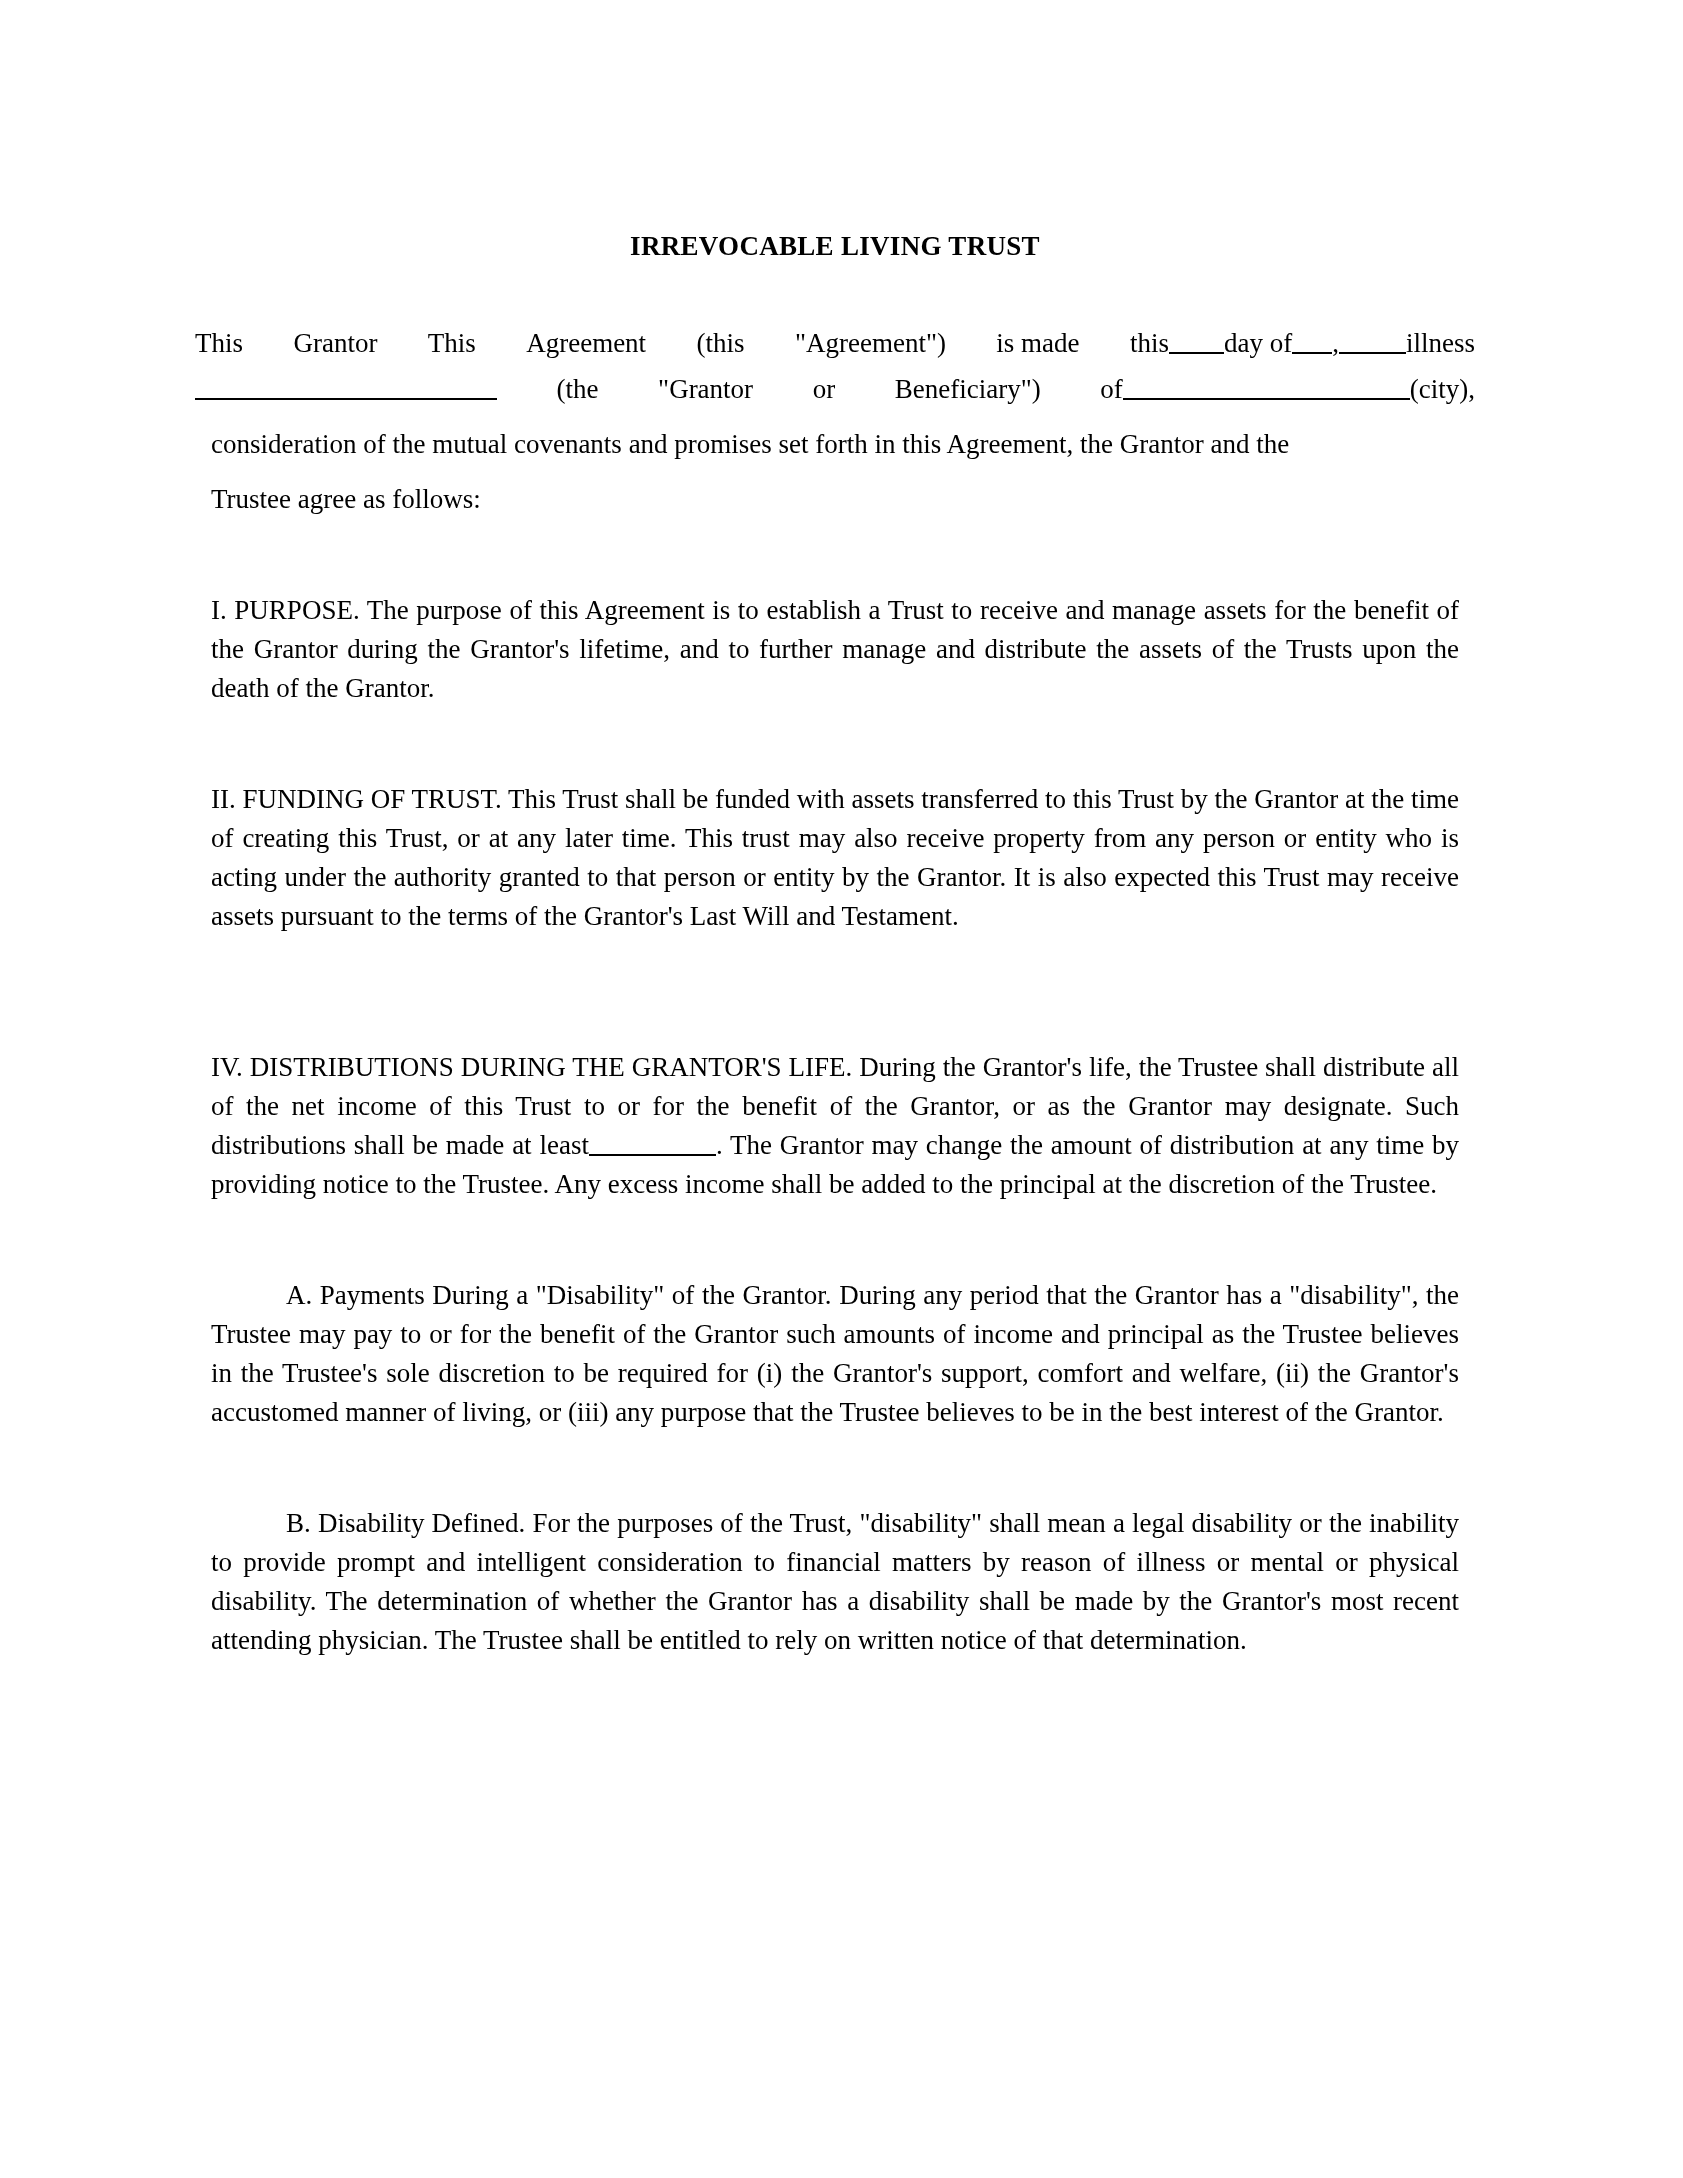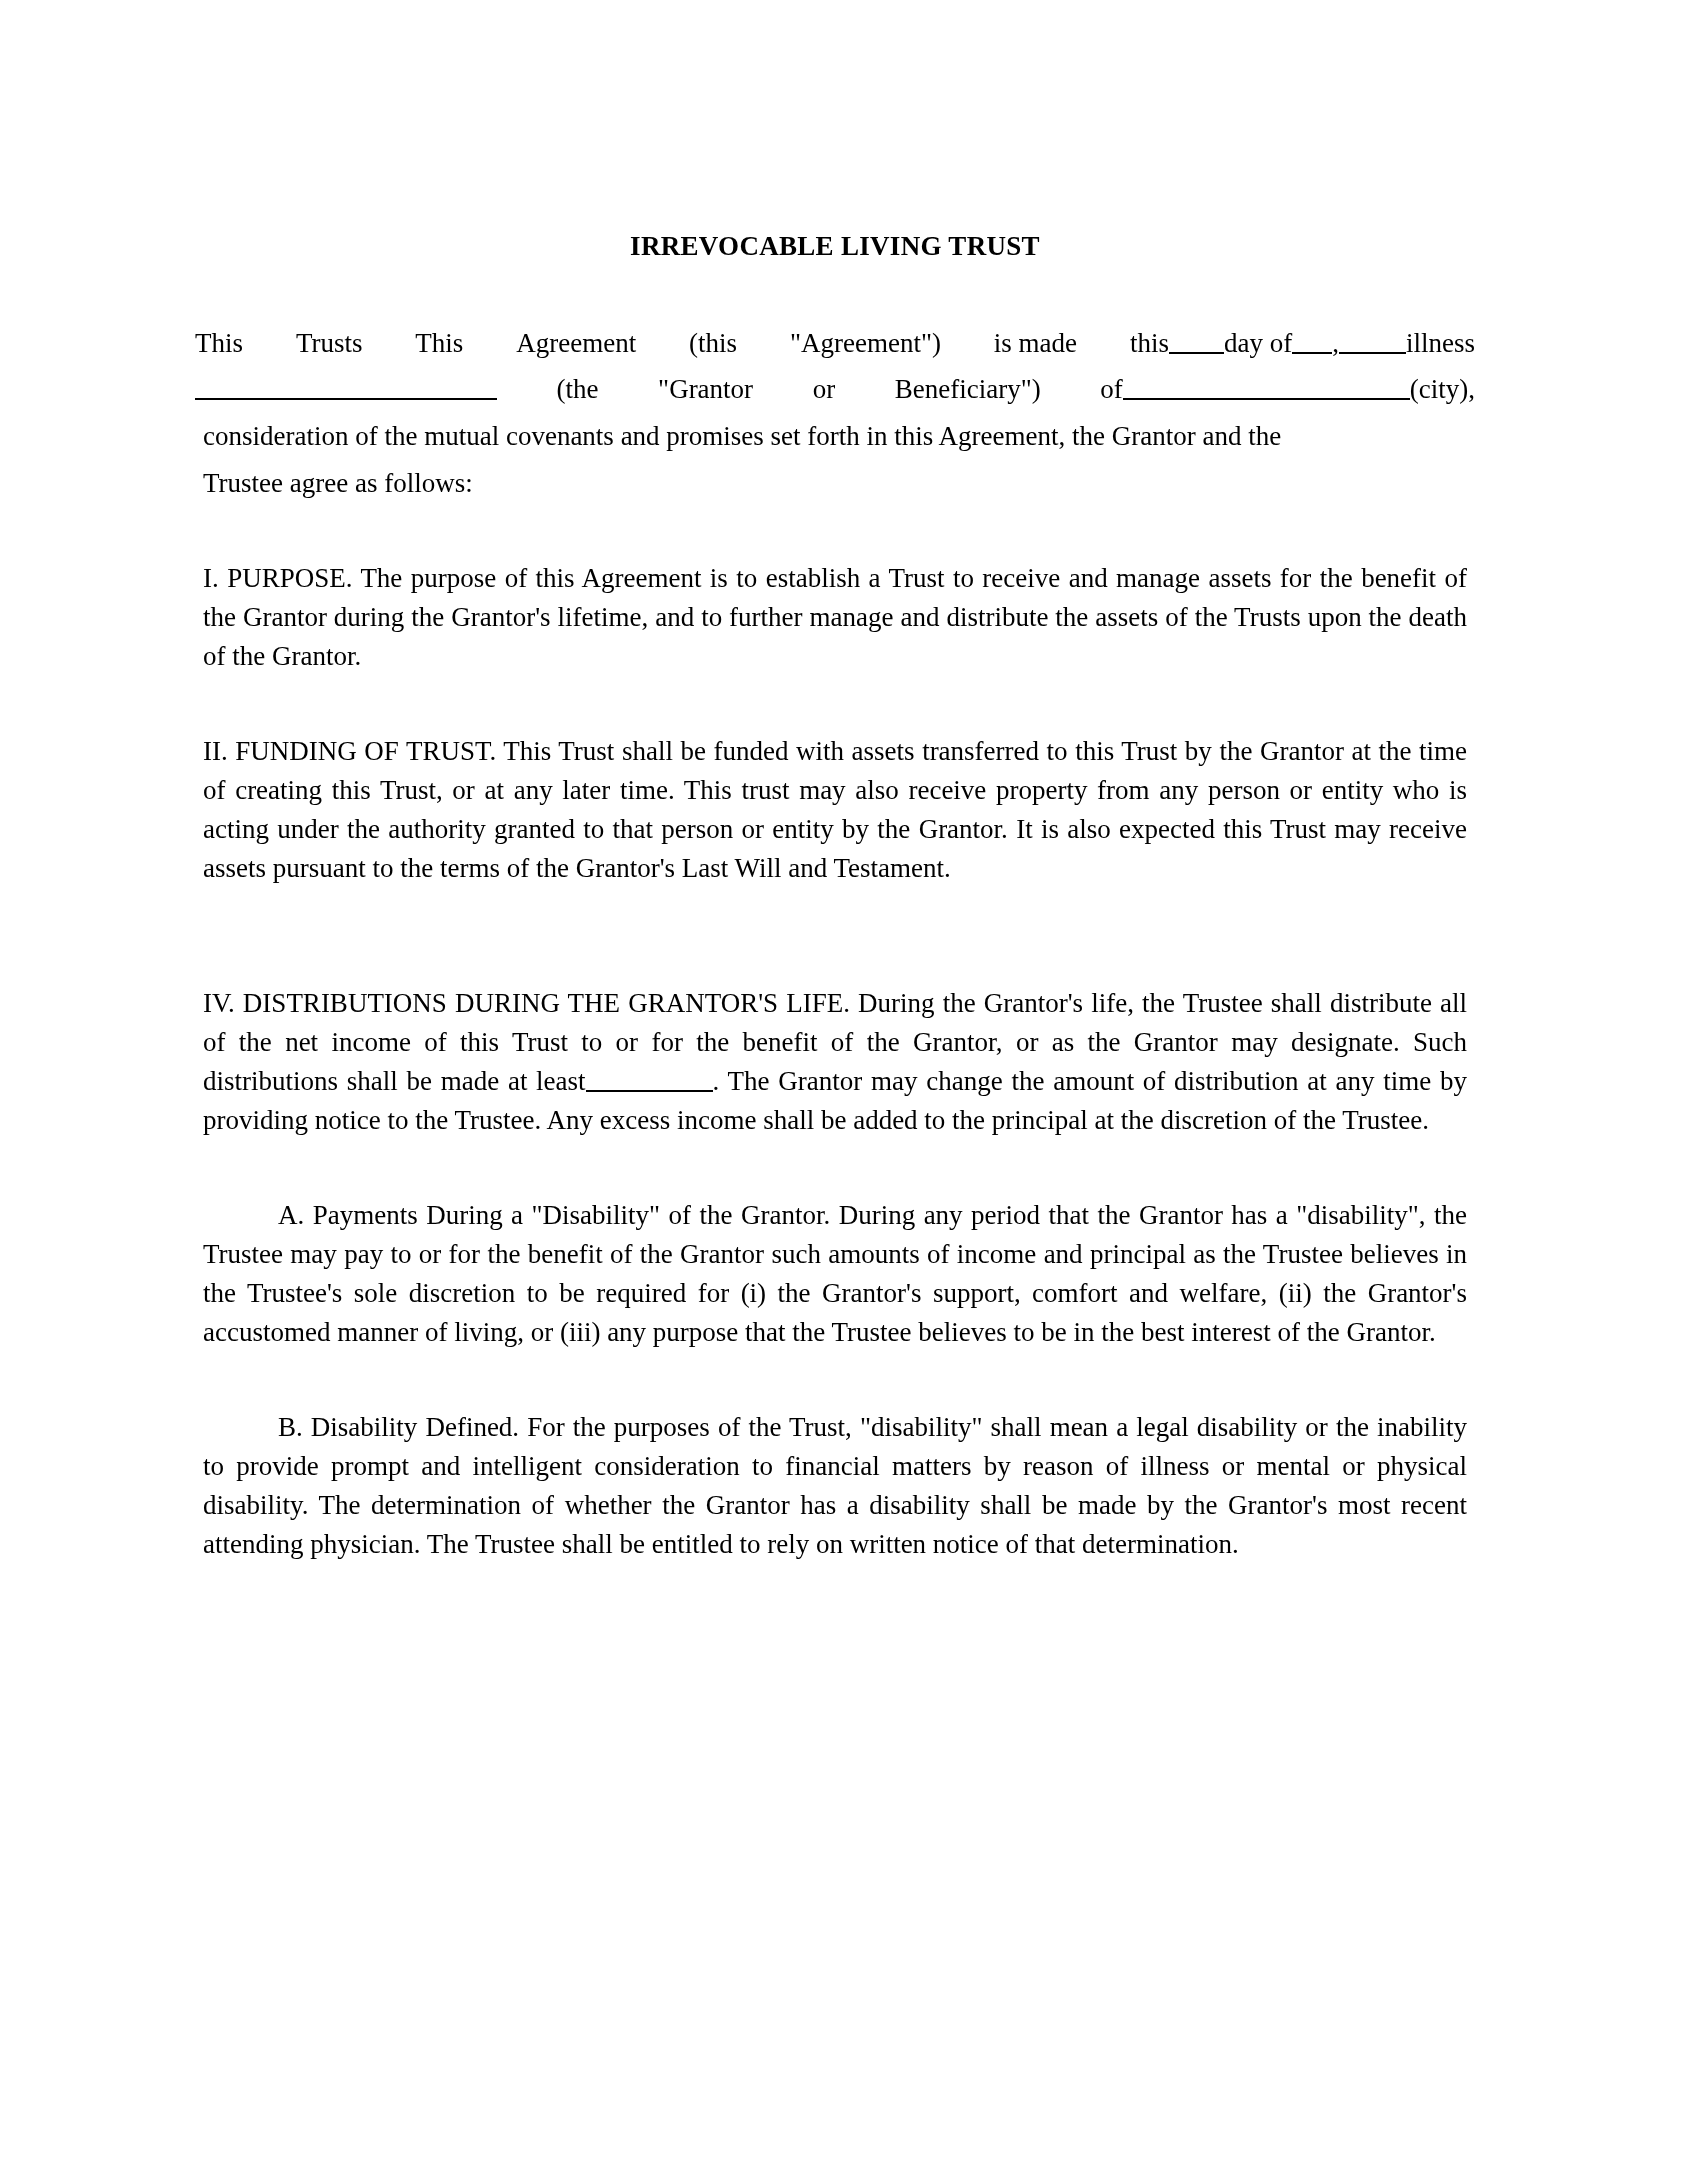--- a/index.html
+++ b/index.html
@@ -36,21 +36,21 @@
     font-size: 27px;
     letter-spacing: 0.3px;
     margin: 0;
     padding-top: 230px;
     line-height: 1.2;
   }
 
   .para {
     font-size: 27px;
     line-height: 39px;
-    margin: 8px;
+    margin: 16px;
     text-align: justify;
     text-justify: inter-word;
   }
 
   .gap-lg { height: 55px; }
   .gap-md { height: 40px; }
 
   .indent {
     display: inline-block;
     width: 75px;
@@ -98,21 +98,21 @@
   <div class="content">
 
     <h1 class="doc-title">IRREVOCABLE LIVING TRUST</h1>
 
     <div class="gap-lg"></div>
 
     <div>
 
       <div class="jline spread">
         <span>This</span>
-        <span>Trusts</span>
+        <span>Grantor</span>
         <span>This</span>
         <span>Agreement</span>
         <span>(this</span>
         <span>"Agreement")</span>
         <span>is made</span>
         <span class="nowrap"><span>this</span><span class="blank b-day"></span><span>day of</span><span class="blank b-mon"></span><span>,</span><span class="blank b-year"></span><span>illness</span></span>
       </div>
 
       <div class="jline spread">
         <span class="blank b-name"></span>

